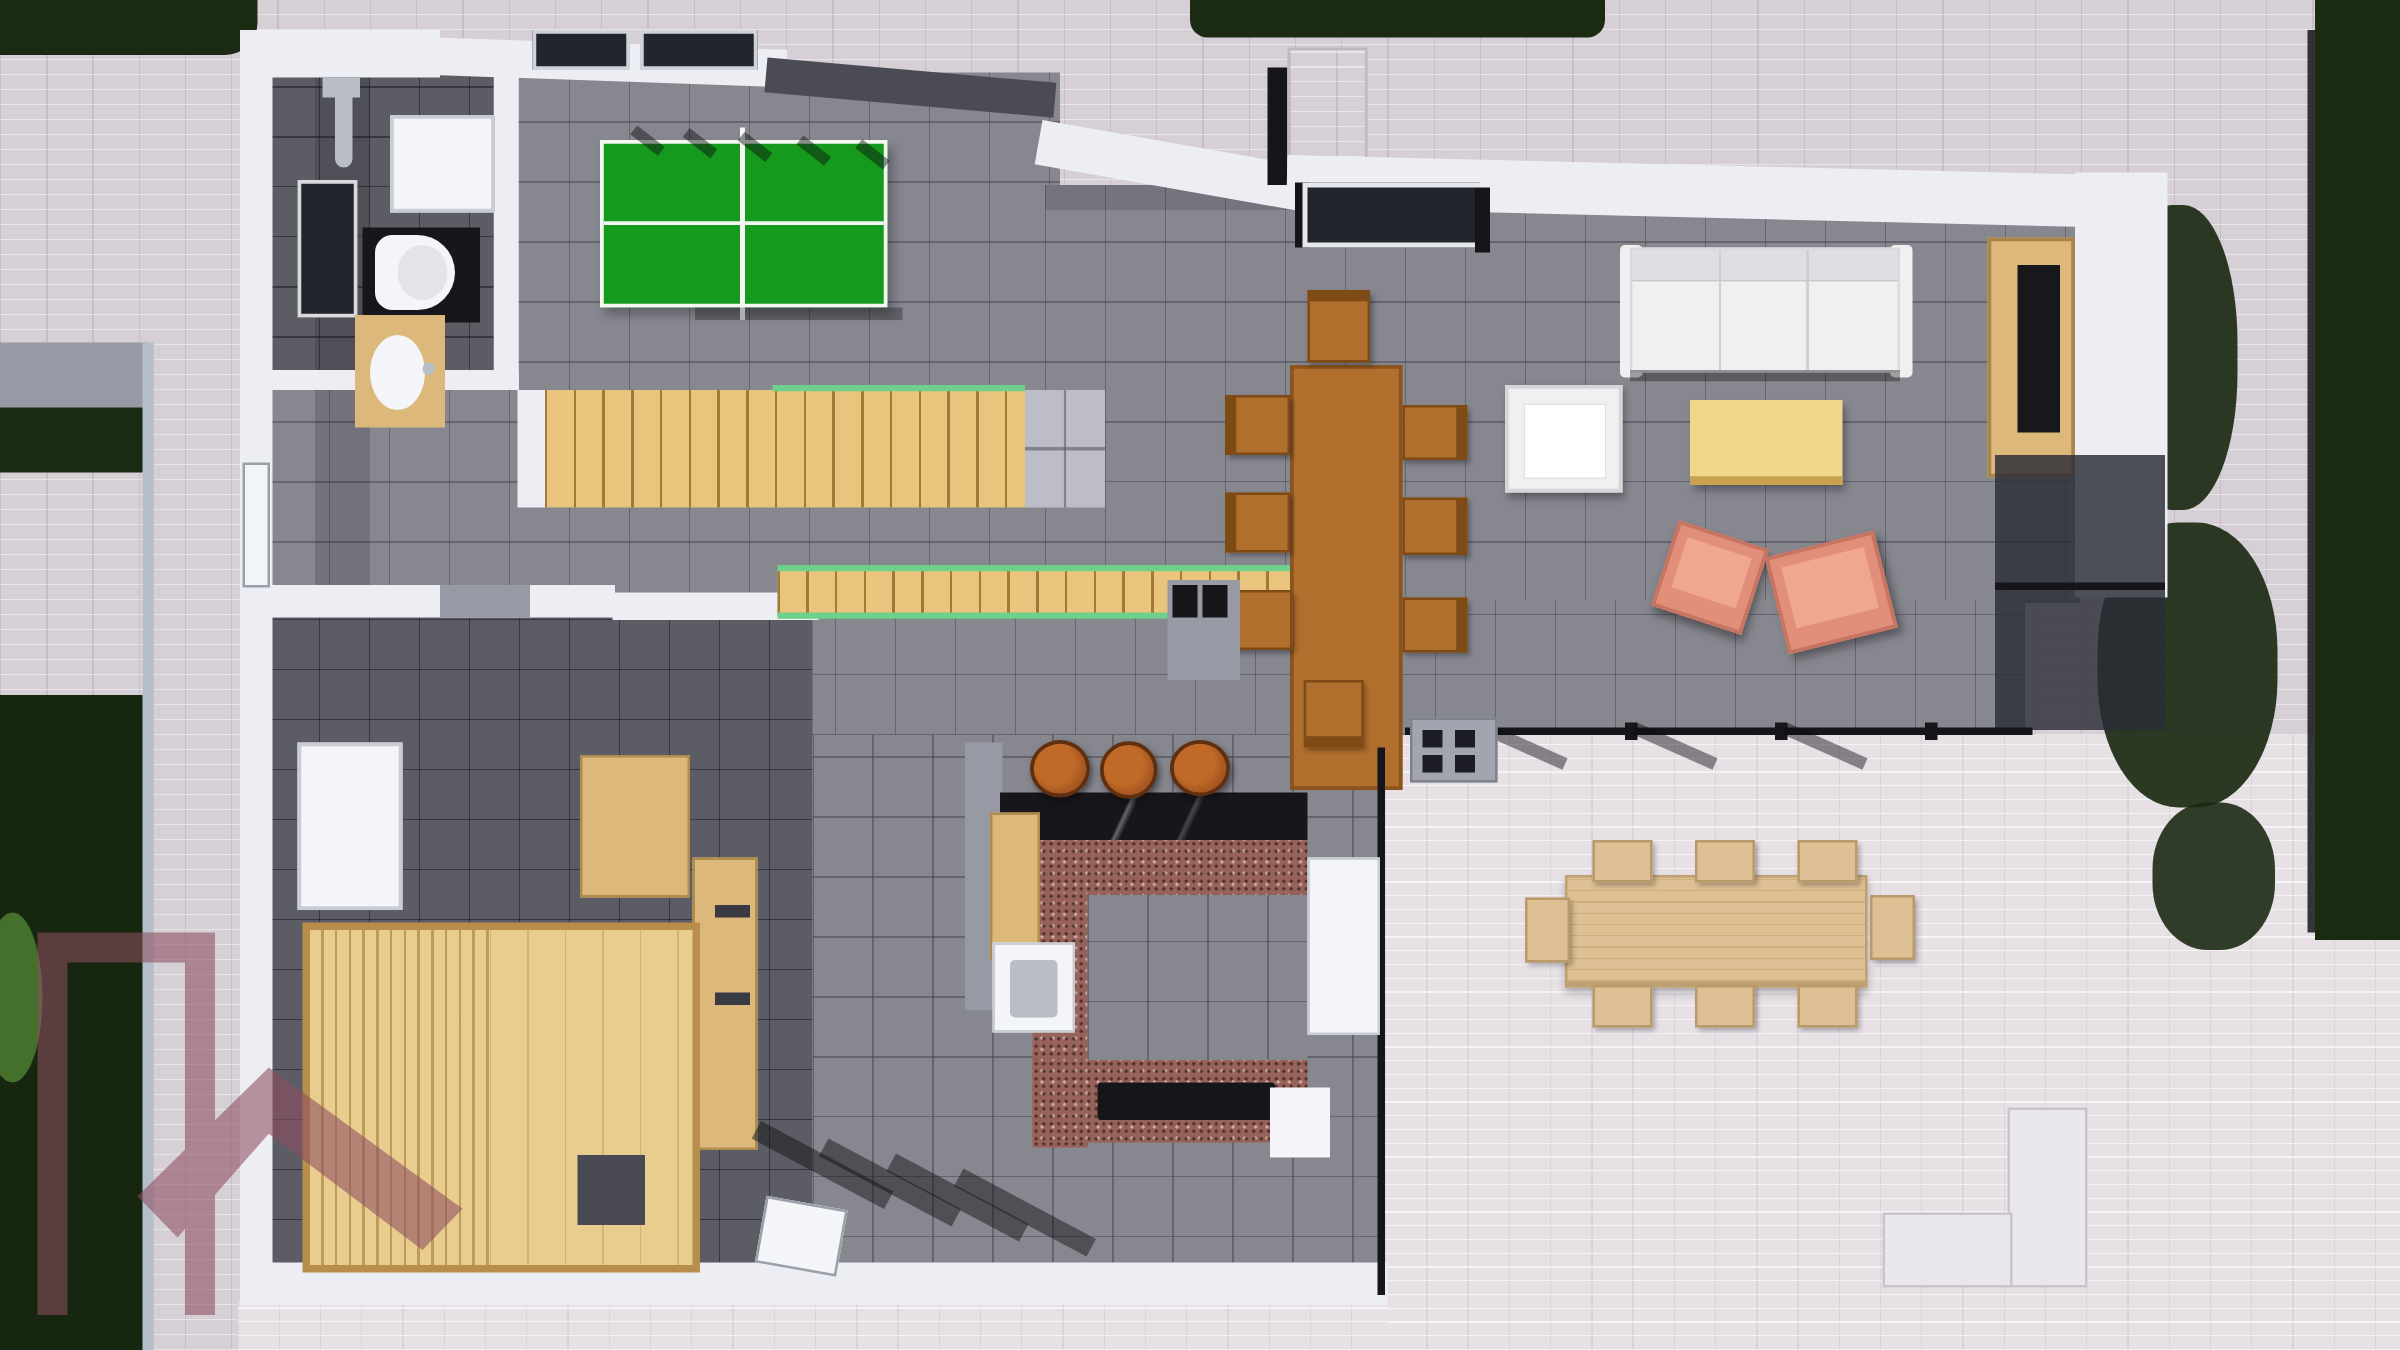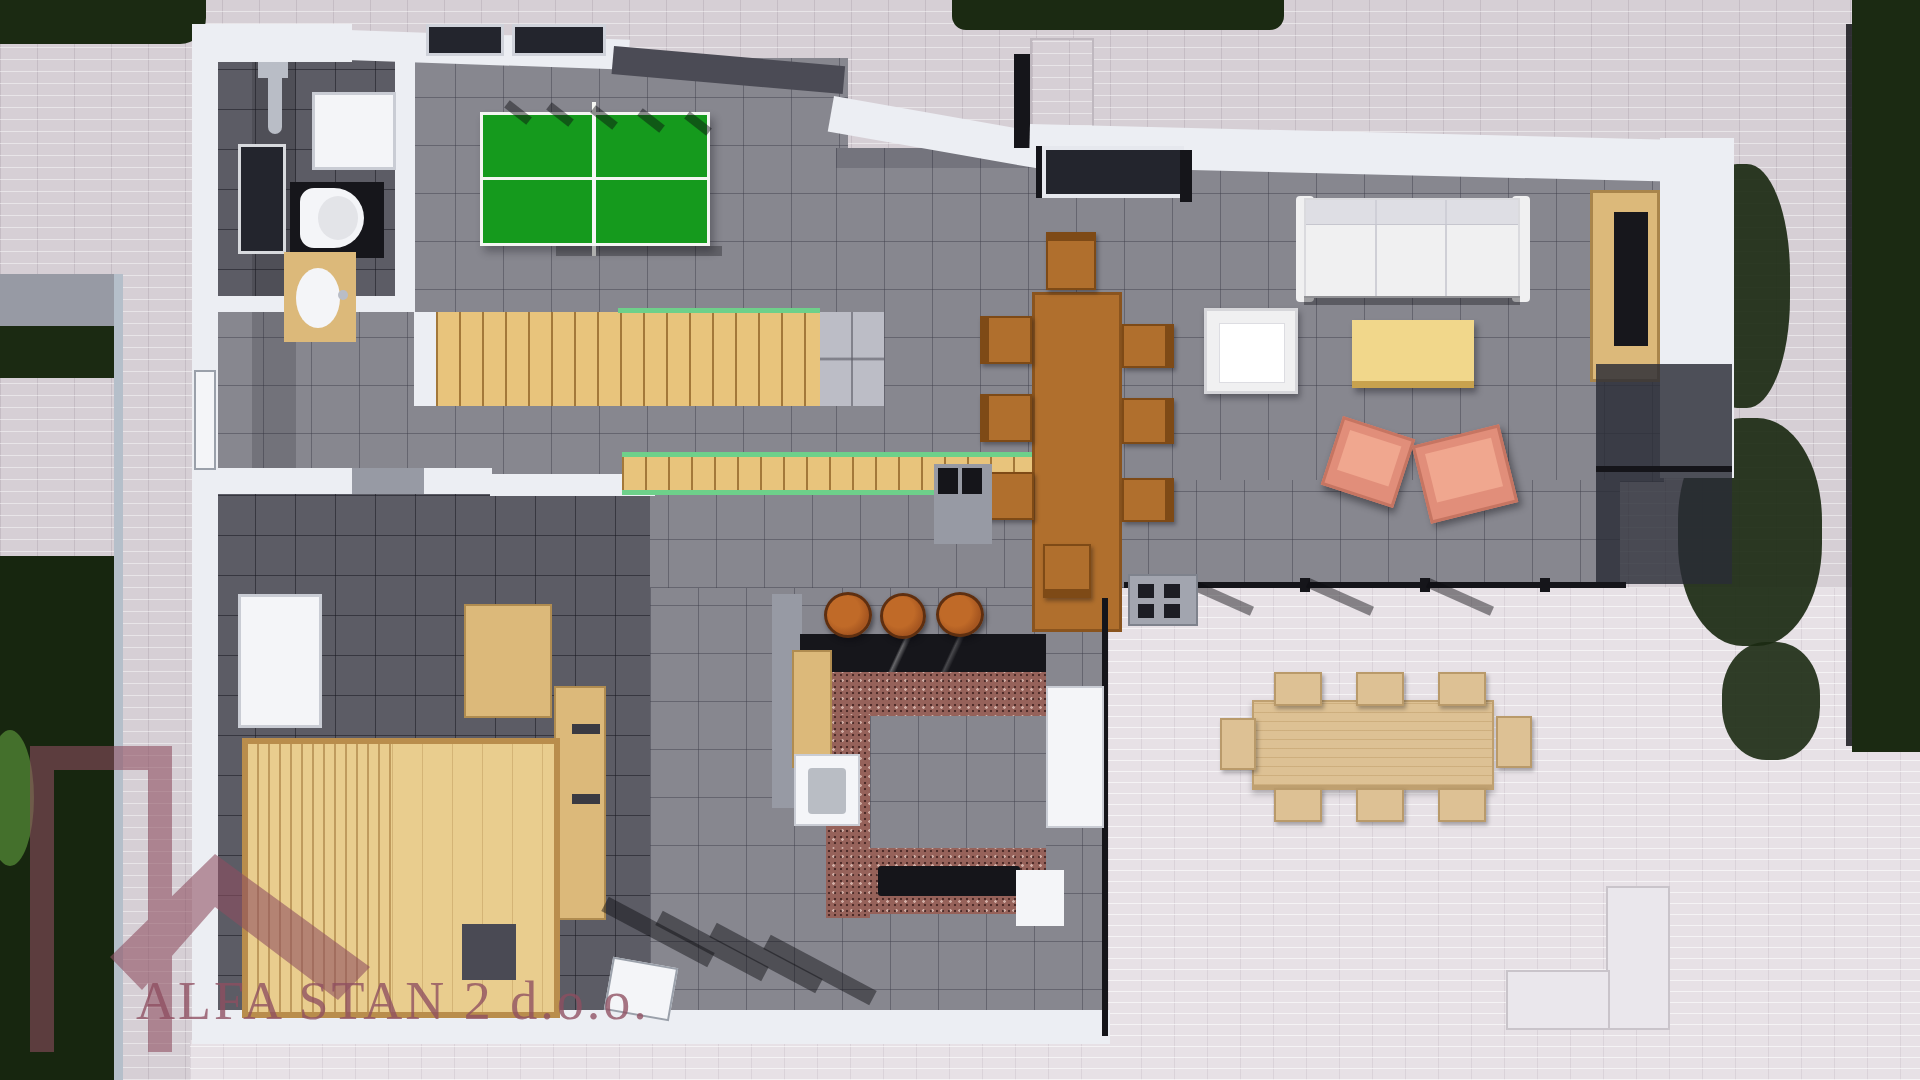--- a/index.html
+++ b/index.html
@@ -206,14 +206,13 @@
     <div class="el ostool" style="left: 1356px; top: 788px; width: 48px; height: 34px;"></div>
     <div class="el ostool" style="left: 1438px; top: 788px; width: 48px; height: 34px;"></div>
     <div class="el ostool" style="left: 1220px; top: 718px; width: 36px; height: 52px;"></div>
     <div class="el ostool" style="left: 1496px; top: 716px; width: 36px; height: 52px;"></div>
     <div class="el" style="left: 1606px; top: 886px; width: 64px; height: 144px; background: rgb(234, 231, 236); border: 2px solid rgb(201, 196, 202);"></div>
     <div class="el" style="left: 1506px; top: 970px; width: 104px; height: 60px; background: rgb(234, 231, 236); border: 2px solid rgb(201, 196, 202);"></div>
     <svg id="watermark-logo" viewBox="0 0 400 318" fill="none" xmlns="http://www.w3.org/2000/svg">
     <path d="M22 310 V16 H140 V310" stroke="#8e4e60" stroke-width="24" fill="none"></path>
     <polygon points="90,215 195,112 350,225 318,258 195,165 122,248" fill="#8e4e60"></polygon>
   </svg>
-  <div id="watermark-text">ALFA STAN 2 d.o.o.</div>
 </div>
 
 </body></html>

